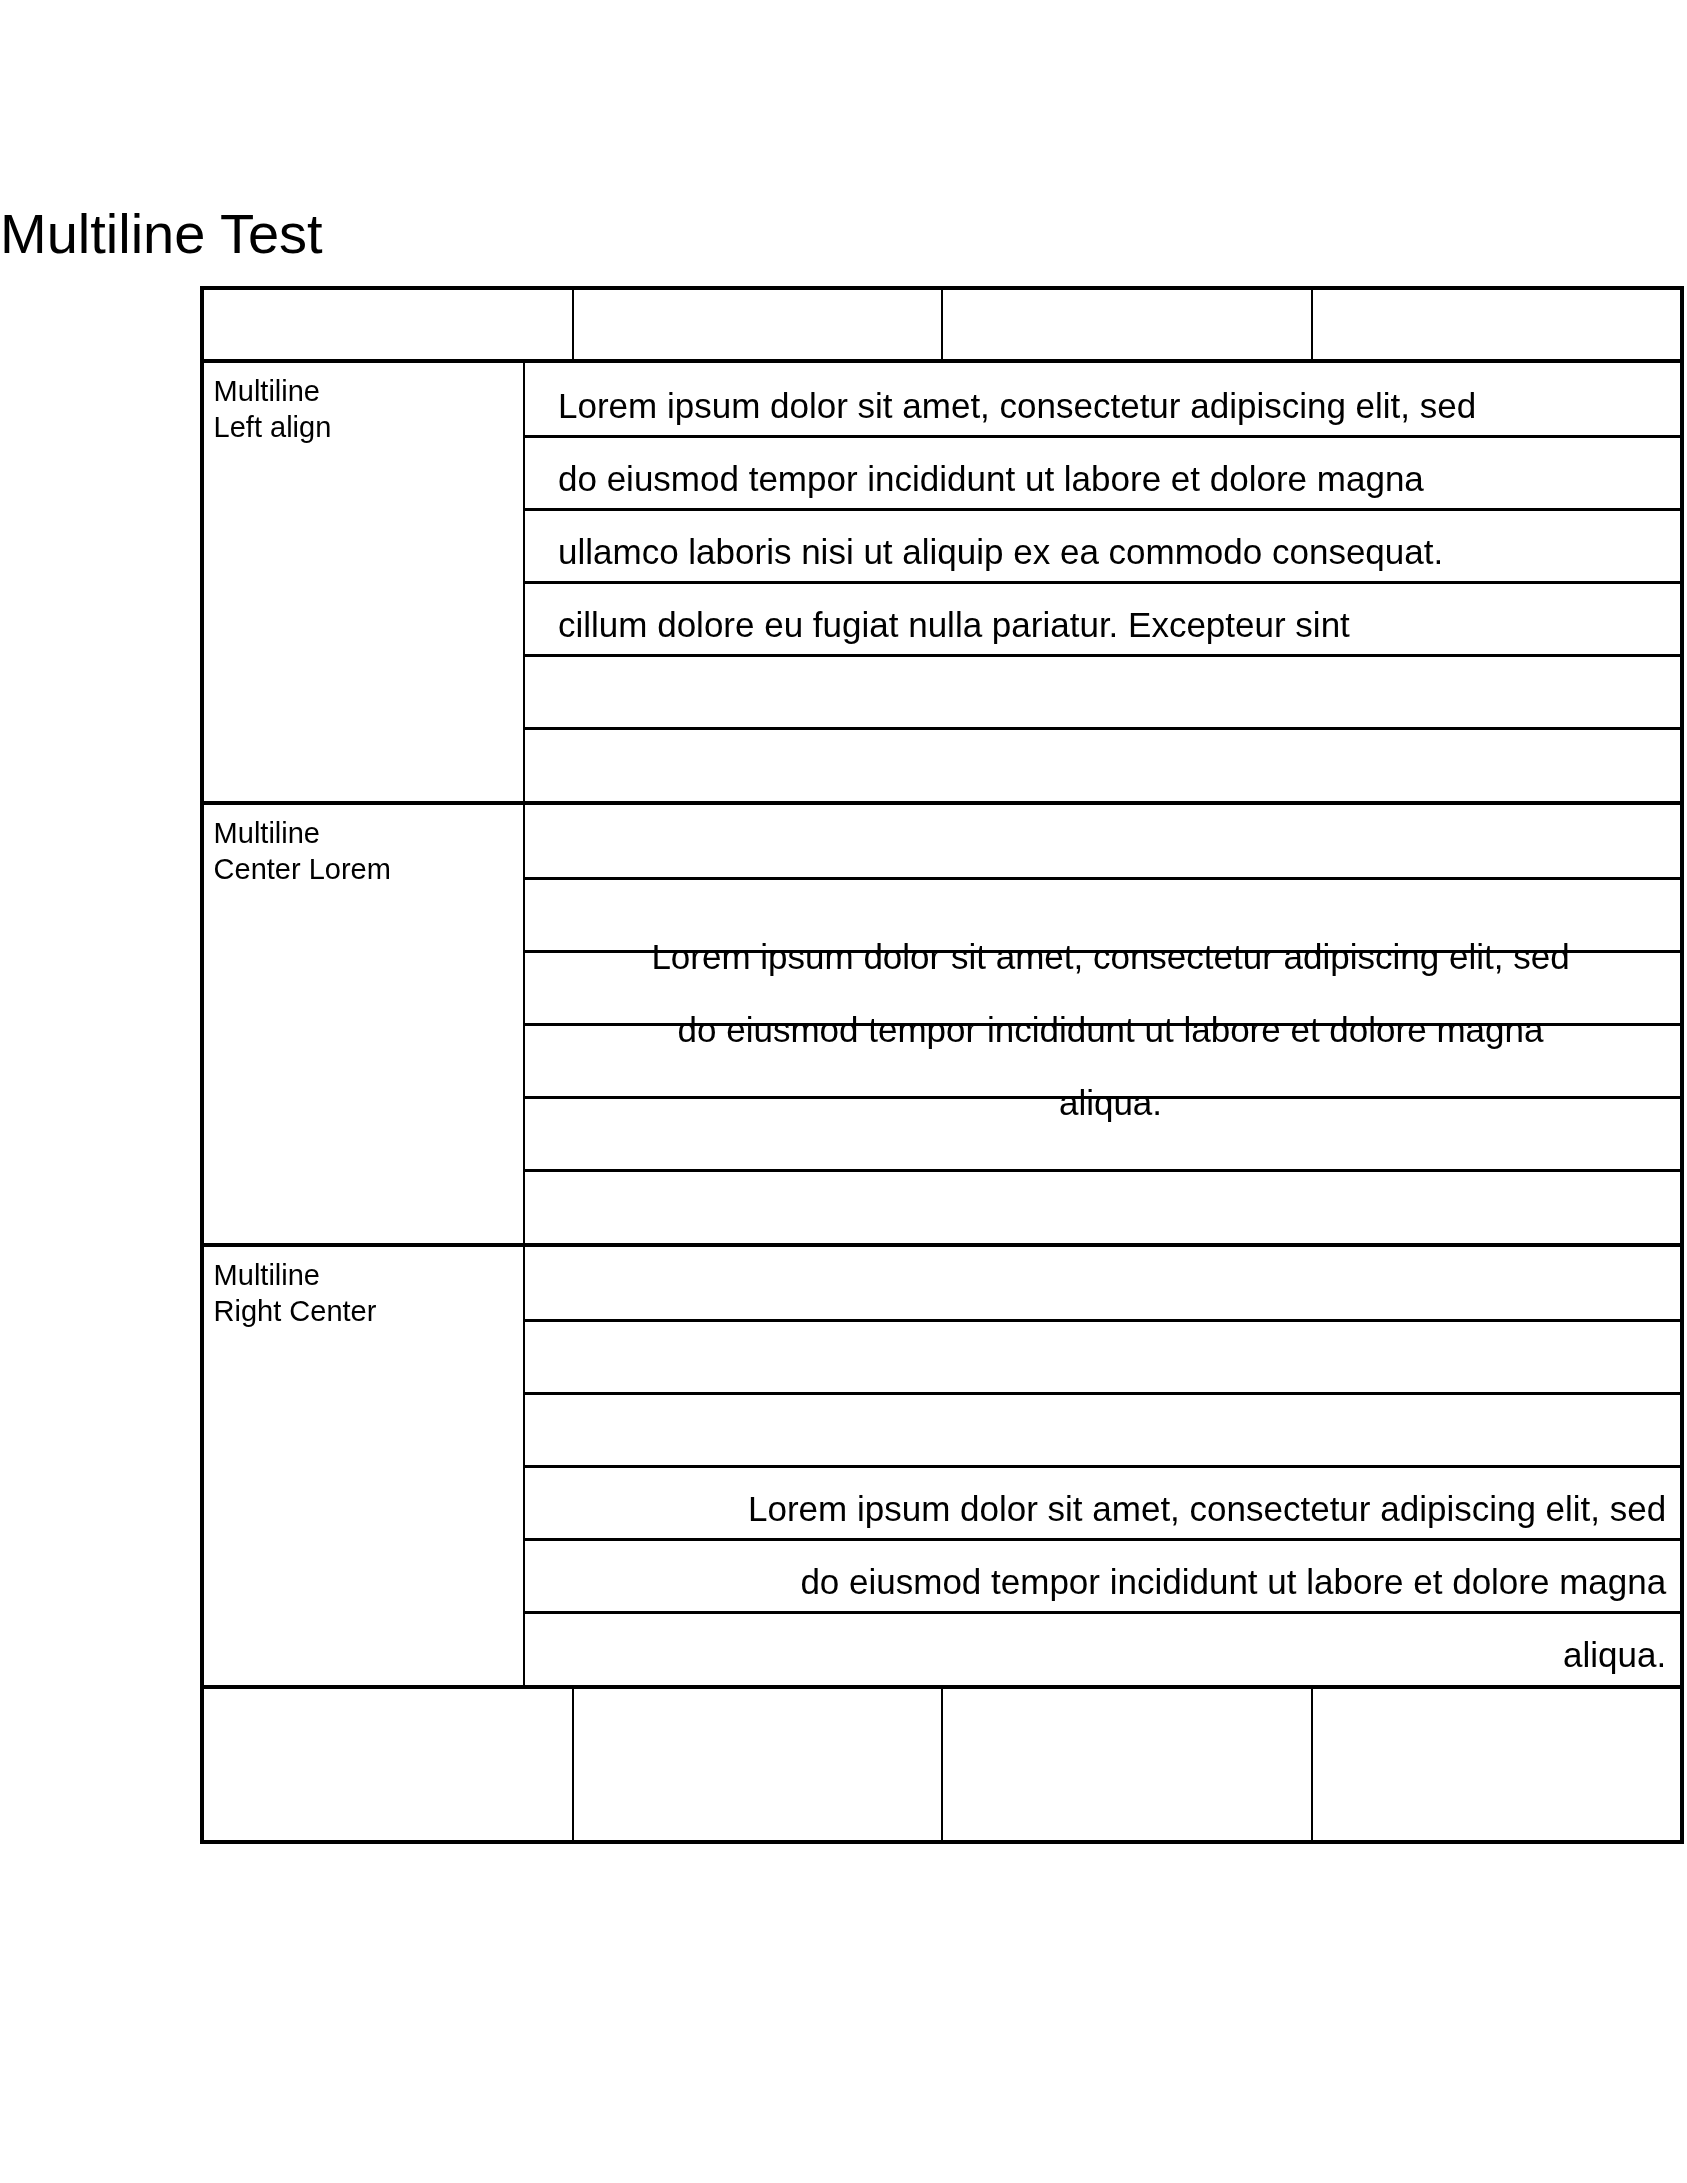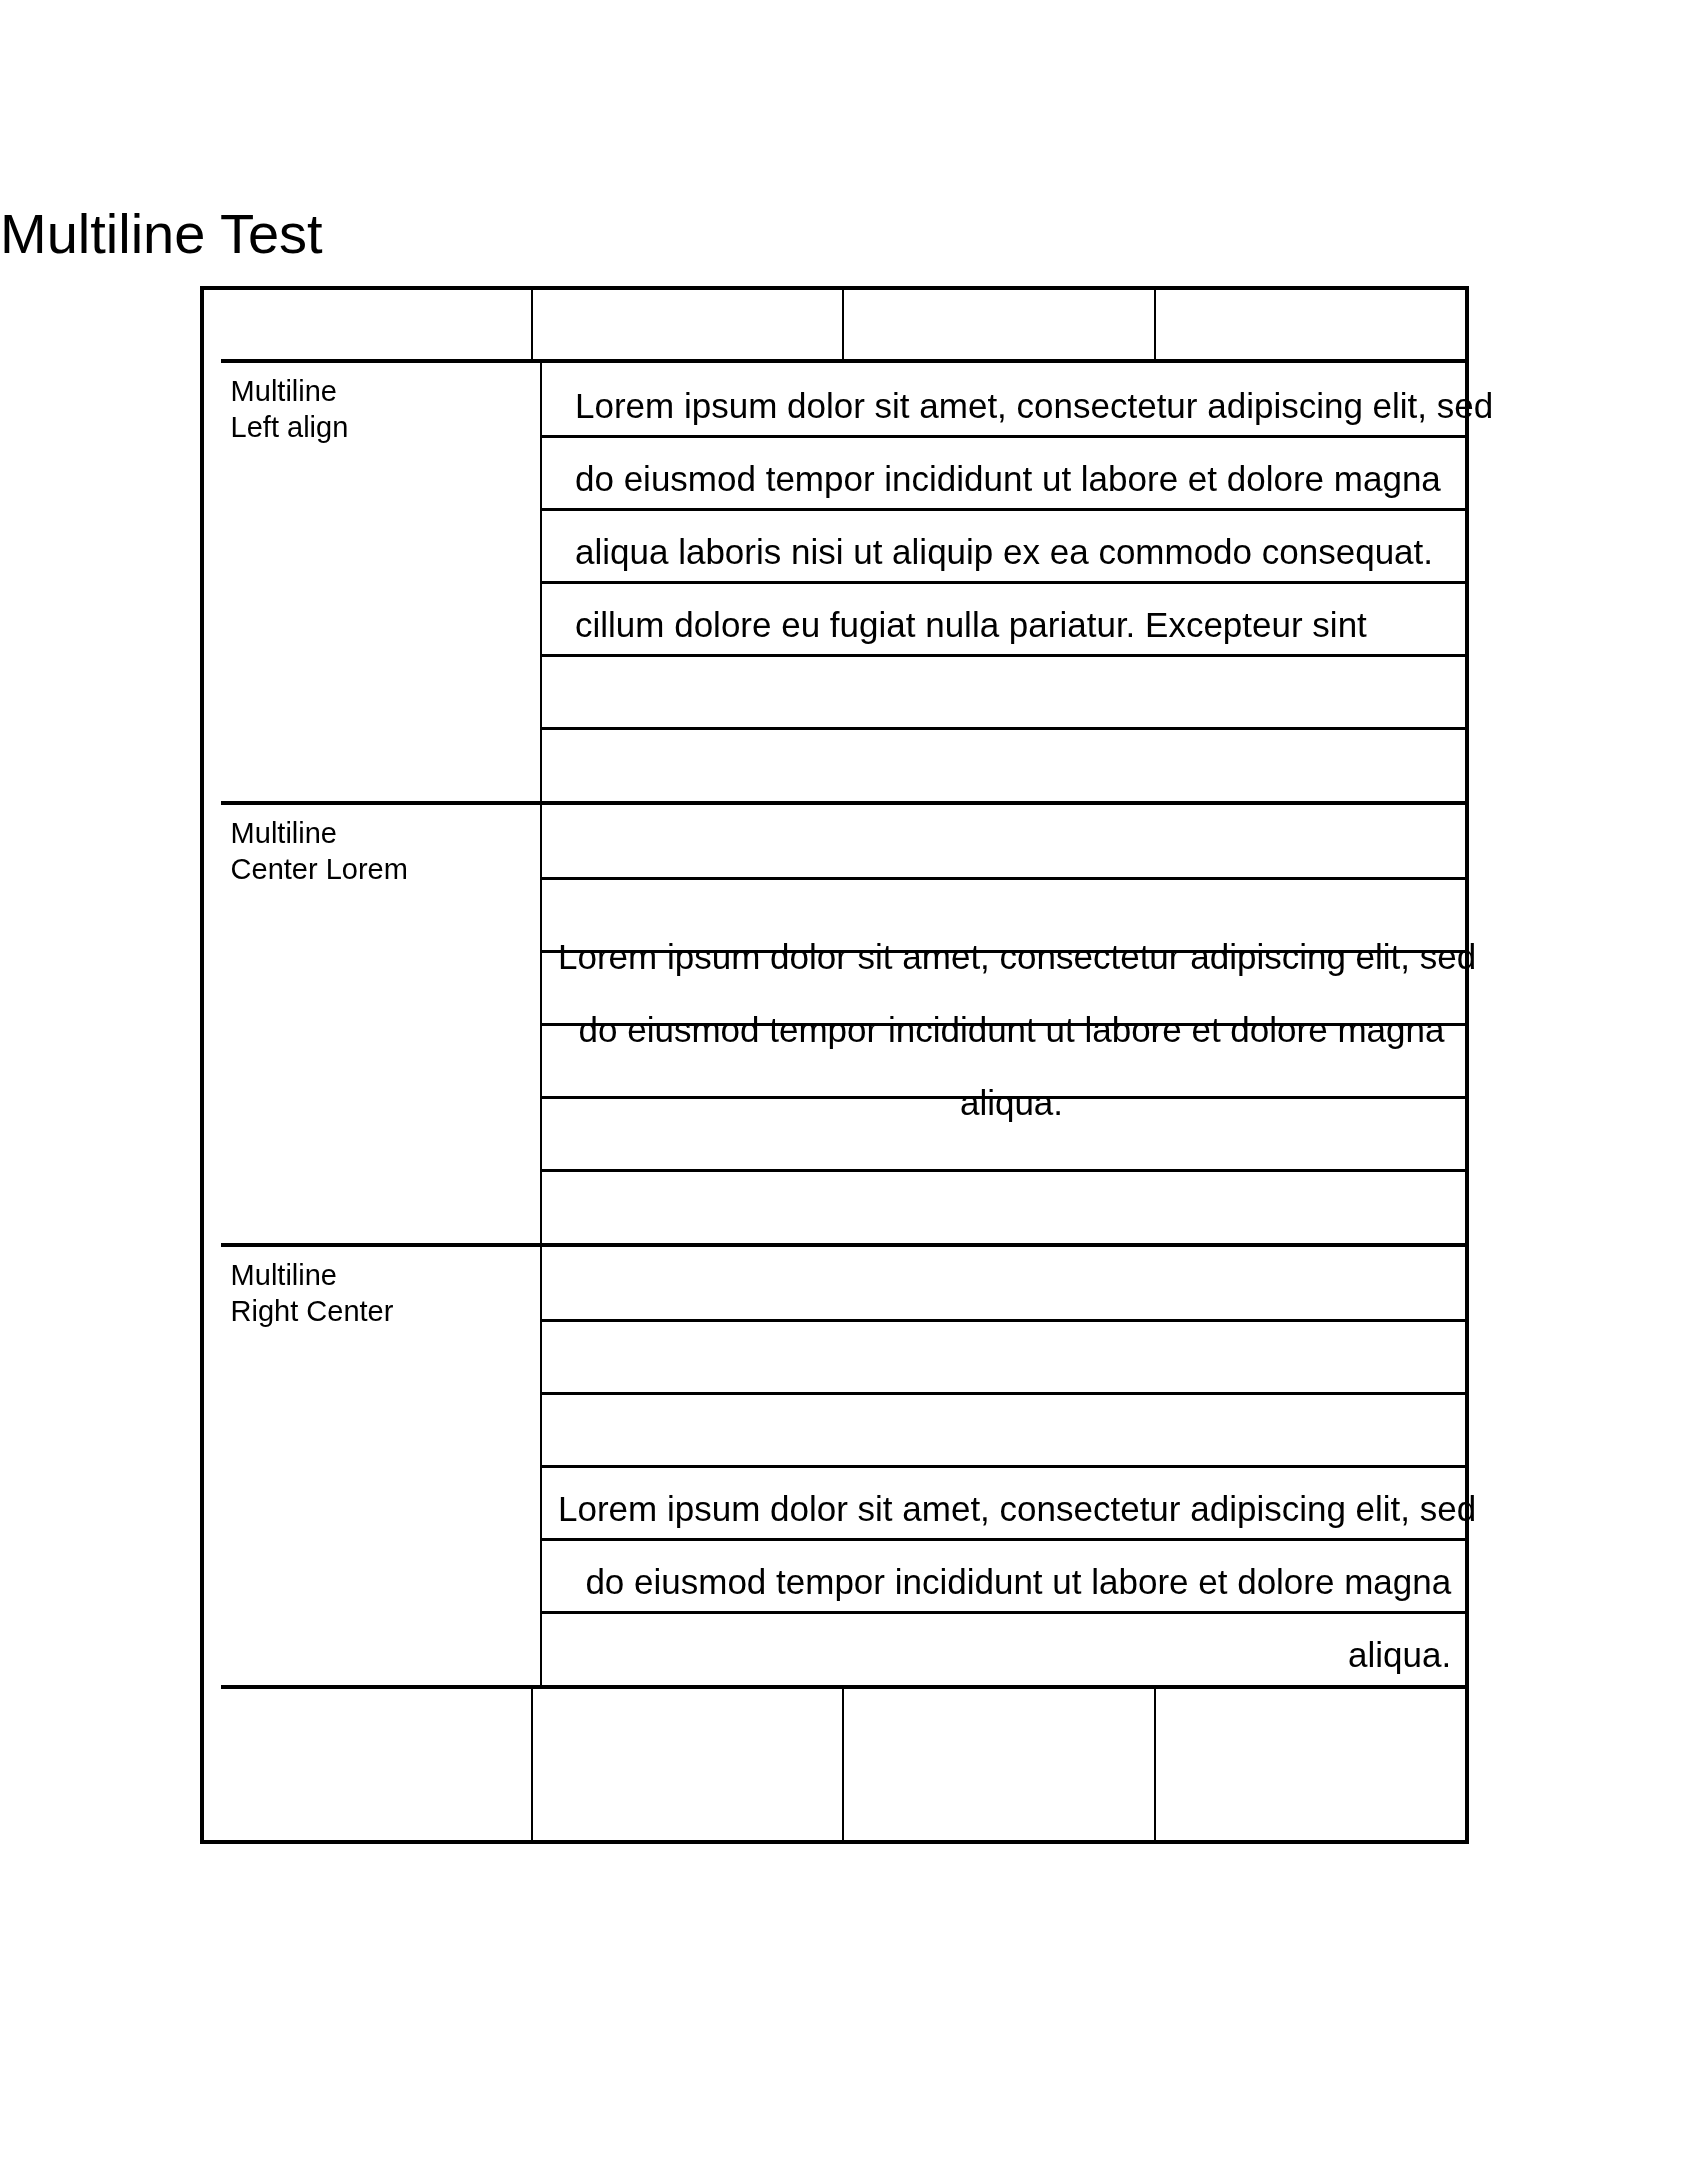--- a/index.html
+++ b/index.html
@@ -25,27 +25,26 @@
     text-align: left;
     font-weight: 400;
     font-size: 56px;
     line-height: 58px;
     letter-spacing: 0;
   }
   .mtable {
     position: absolute;
     left: 200px;
     top: 286px;
-    width: 1269px;
+    width: 1484px;
     height: 1558px;
     box-sizing: border-box;
     border: 4.1px solid var(--border, #000000);
     display: flex;
     flex-direction: column;
-    padding-left: 17px;
   }
   .gridrow {
     display: flex;
     box-sizing: border-box;
   }
   .header-row {
     height: 73px;
     border-bottom: 4.1px solid var(--border, #000000);
   }
   .bottom-row {
@@ -142,21 +141,21 @@
       </div>
       <div class="textarea">
         <div class="rule r1"></div>
         <div class="rule r2"></div>
         <div class="rule r3"></div>
         <div class="rule r4"></div>
         <div class="rule r5"></div>
         <div class="lines lines-left">
           <div class="tline">Lorem ipsum dolor sit amet, consectetur adipiscing elit, sed</div>
           <div class="tline">do eiusmod tempor incididunt ut labore et dolore magna</div>
-          <div class="tline">aliqua laboris nisi ut aliquip ex ea commodo consequat.</div>
+          <div class="tline">ullamco laboris nisi ut aliquip ex ea commodo consequat.</div>
           <div class="tline">cillum dolore eu fugiat nulla pariatur. Excepteur sint</div>
         </div>
       </div>
     </div>
 
     <div class="section">
       <div class="labelcell">
         <div class="labelline">Multiline</div>
         <div class="labelline">Center Lorem</div>
       </div>

